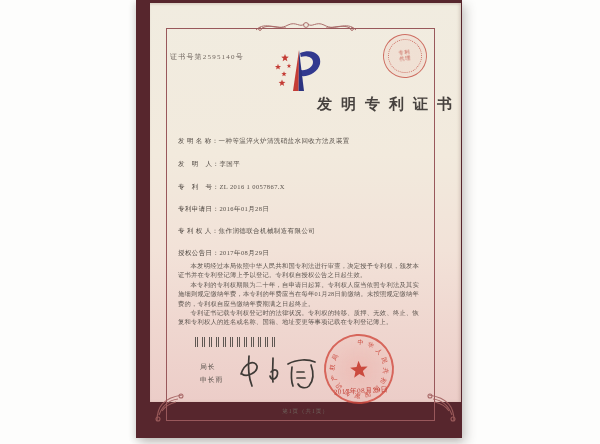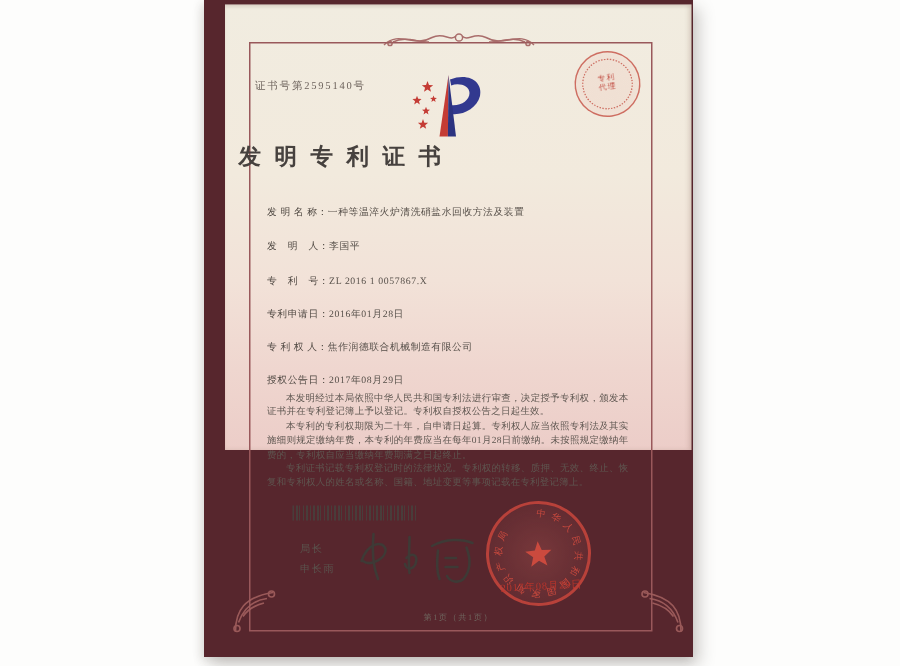--- a/index.html
+++ b/index.html
@@ -9,21 +9,21 @@
     position:relative;
   }
   .stage{position:absolute;left:0;top:0;width:600px;height:444px;background:#fdfdfc;}
   
   .photo{
     position:absolute;left:136px;top:0px;width:326px;height:438px;
     background:#57262d;
     box-shadow:4px 5px 10px rgba(60,50,45,0.25), -2px 2px 6px rgba(60,50,45,0.12);
   }
   .paper{
-    position:absolute;left:14px;top:3px;width:311px;height:297px;
+    position:absolute;left:14px;top:3px;width:311px;height:399px;
     background:linear-gradient(180deg,#f1ece0 0%,#f2eadd 38%,#f2e2d8 62%,#efd6cf 82%,#eccdc8 100%);
     box-shadow:inset -2px 0 3px rgba(120,90,80,0.18), inset 0 2px 2px rgba(120,90,80,0.10);
   }
   .frame{
     position:absolute;left:16px;top:25px;width:267px;height:391px;
     border:1.5px solid #99585b;
   }
   .lace{position:absolute;left:50%;top:13px;transform:translateX(-50%);}
   .certno{
     position:absolute;left:20px;top:49px;
@@ -40,21 +40,21 @@
     position:absolute;left:4px;top:4px;right:4px;bottom:4px;border-radius:50%;
     border:1.5px dotted rgba(193,70,58,0.7);
   }
   .agency-stamp .center{
     position:absolute;left:0;right:0;top:50%;transform:translateY(-50%);
     text-align:center;font-size:5px;line-height:6px;color:#bf463c;
     letter-spacing:1px;filter:blur(0.2px);
   }
   .logo{position:absolute;left:122px;top:44px;}
   .title{
-    position:absolute;left:0;top:92px;width:100%;text-align:left;
+    position:absolute;left:0;top:92px;width:100%;text-align:right;
     font-size:15px;font-weight:bold;color:#46413e;
     letter-spacing:9px;text-indent:9px;white-space:nowrap;
   }
   .field{
     position:absolute;left:28px;width:250px;
     font-size:6.5px;color:#57504a;white-space:nowrap;letter-spacing:0.4px;
   }
   .field .lbl{color:#4e4741;}
   .paras{
     position:absolute;left:28px;top:258px;width:241px;

